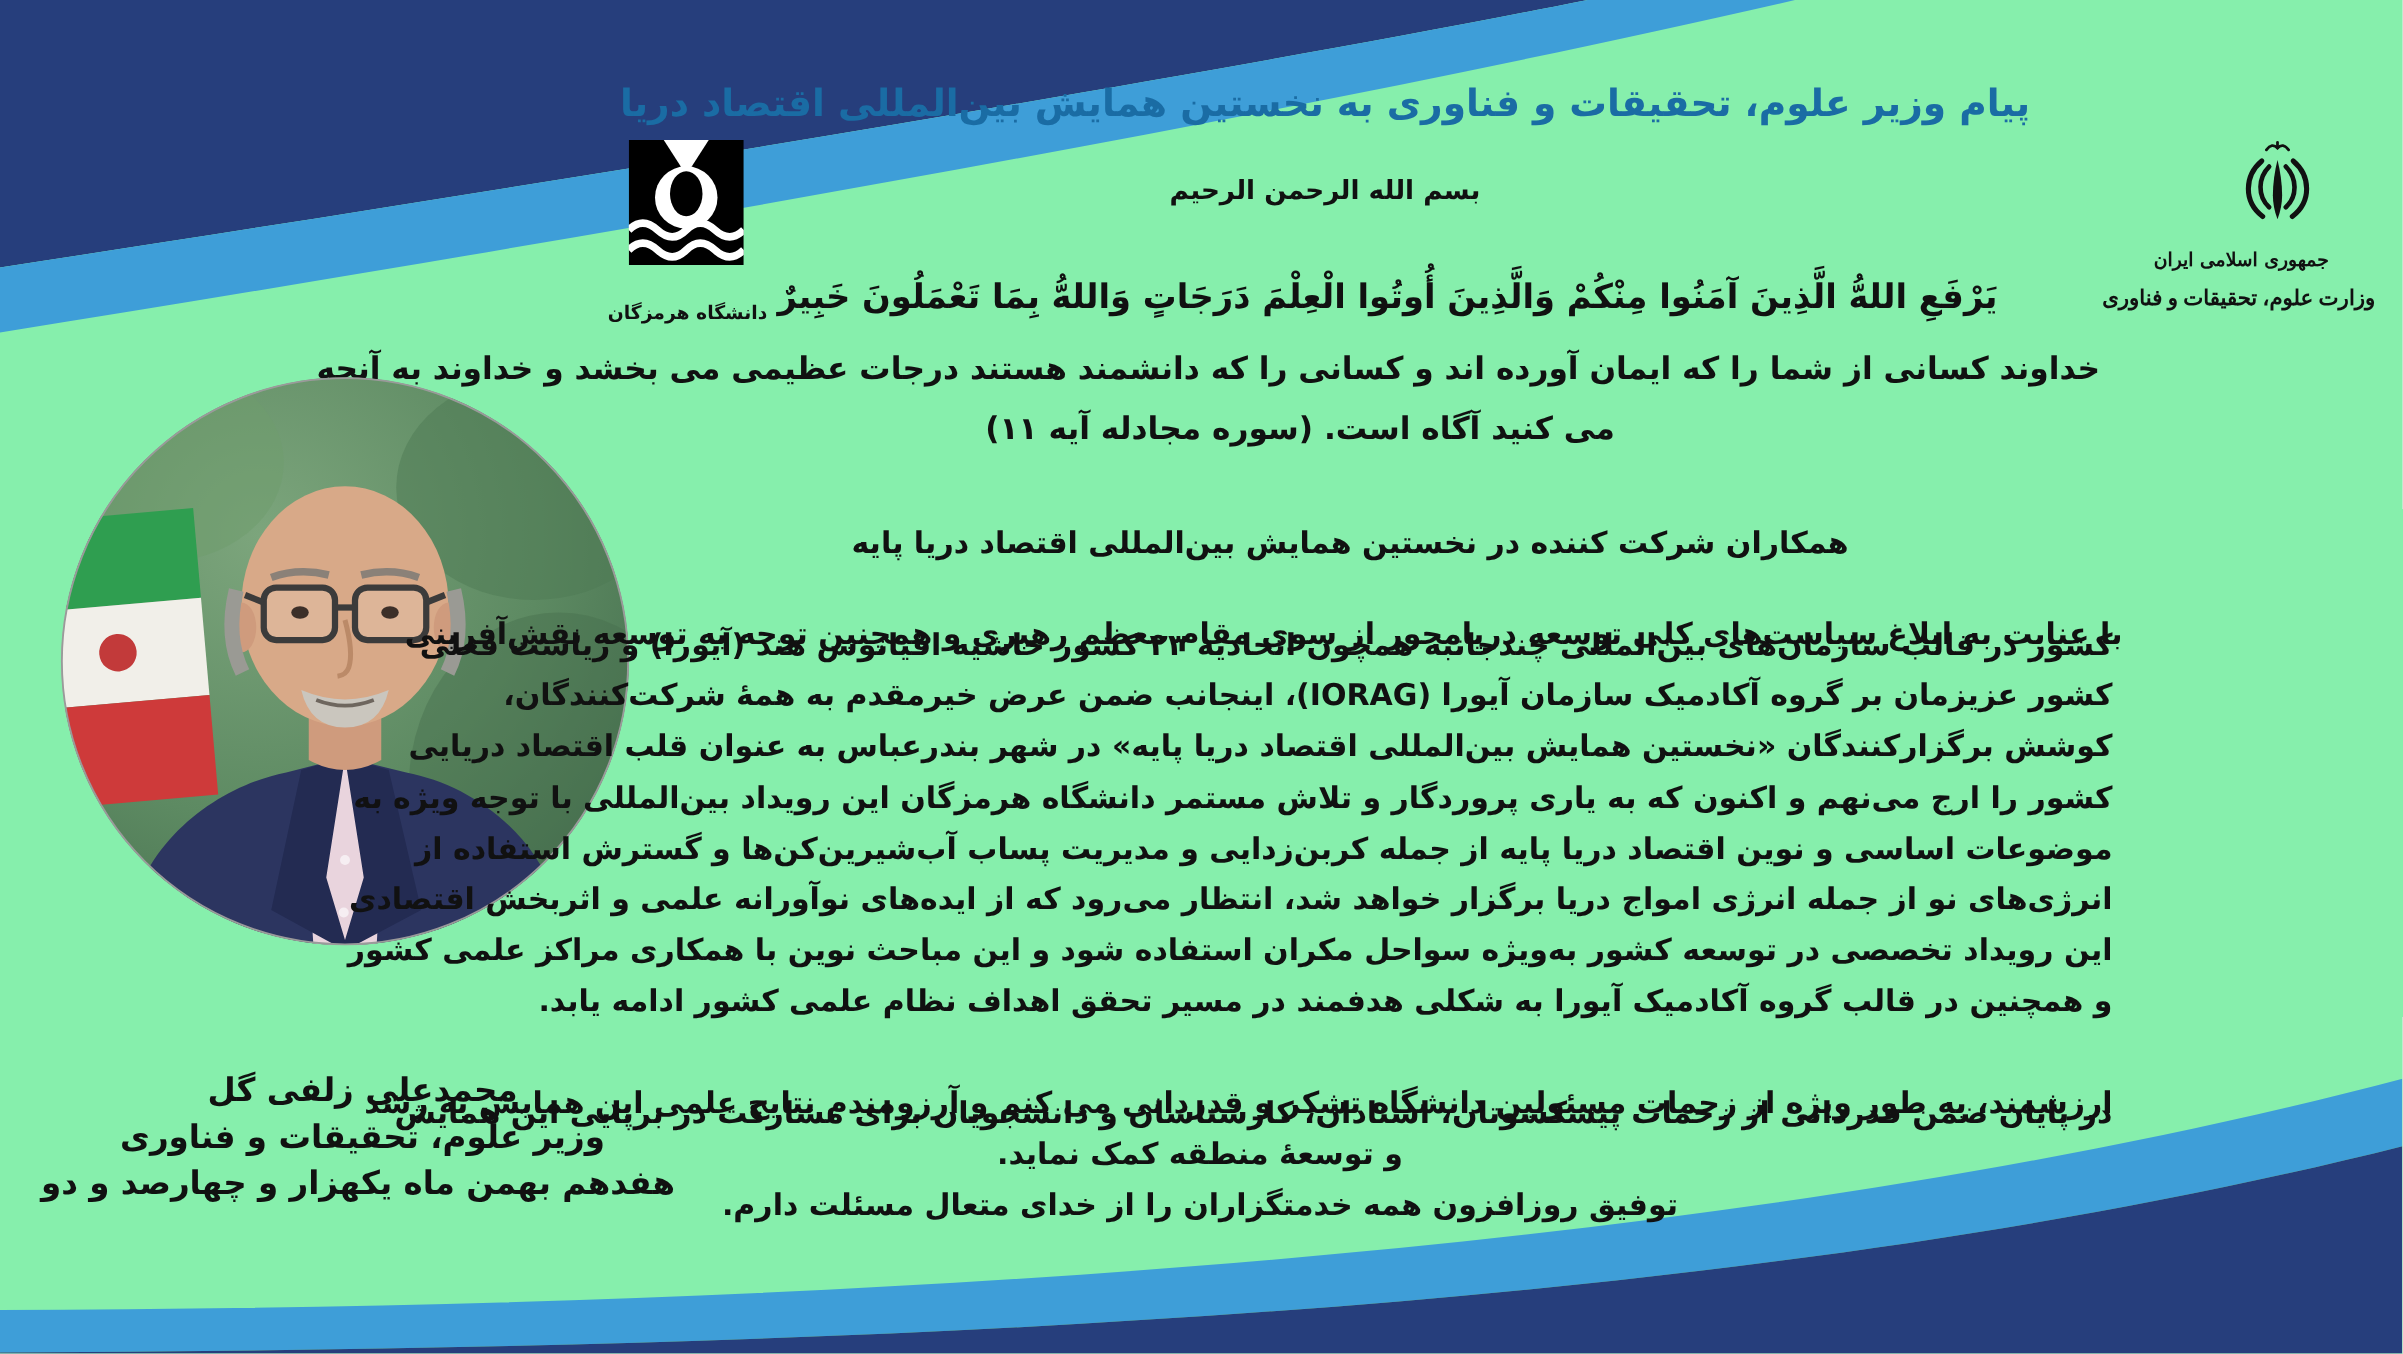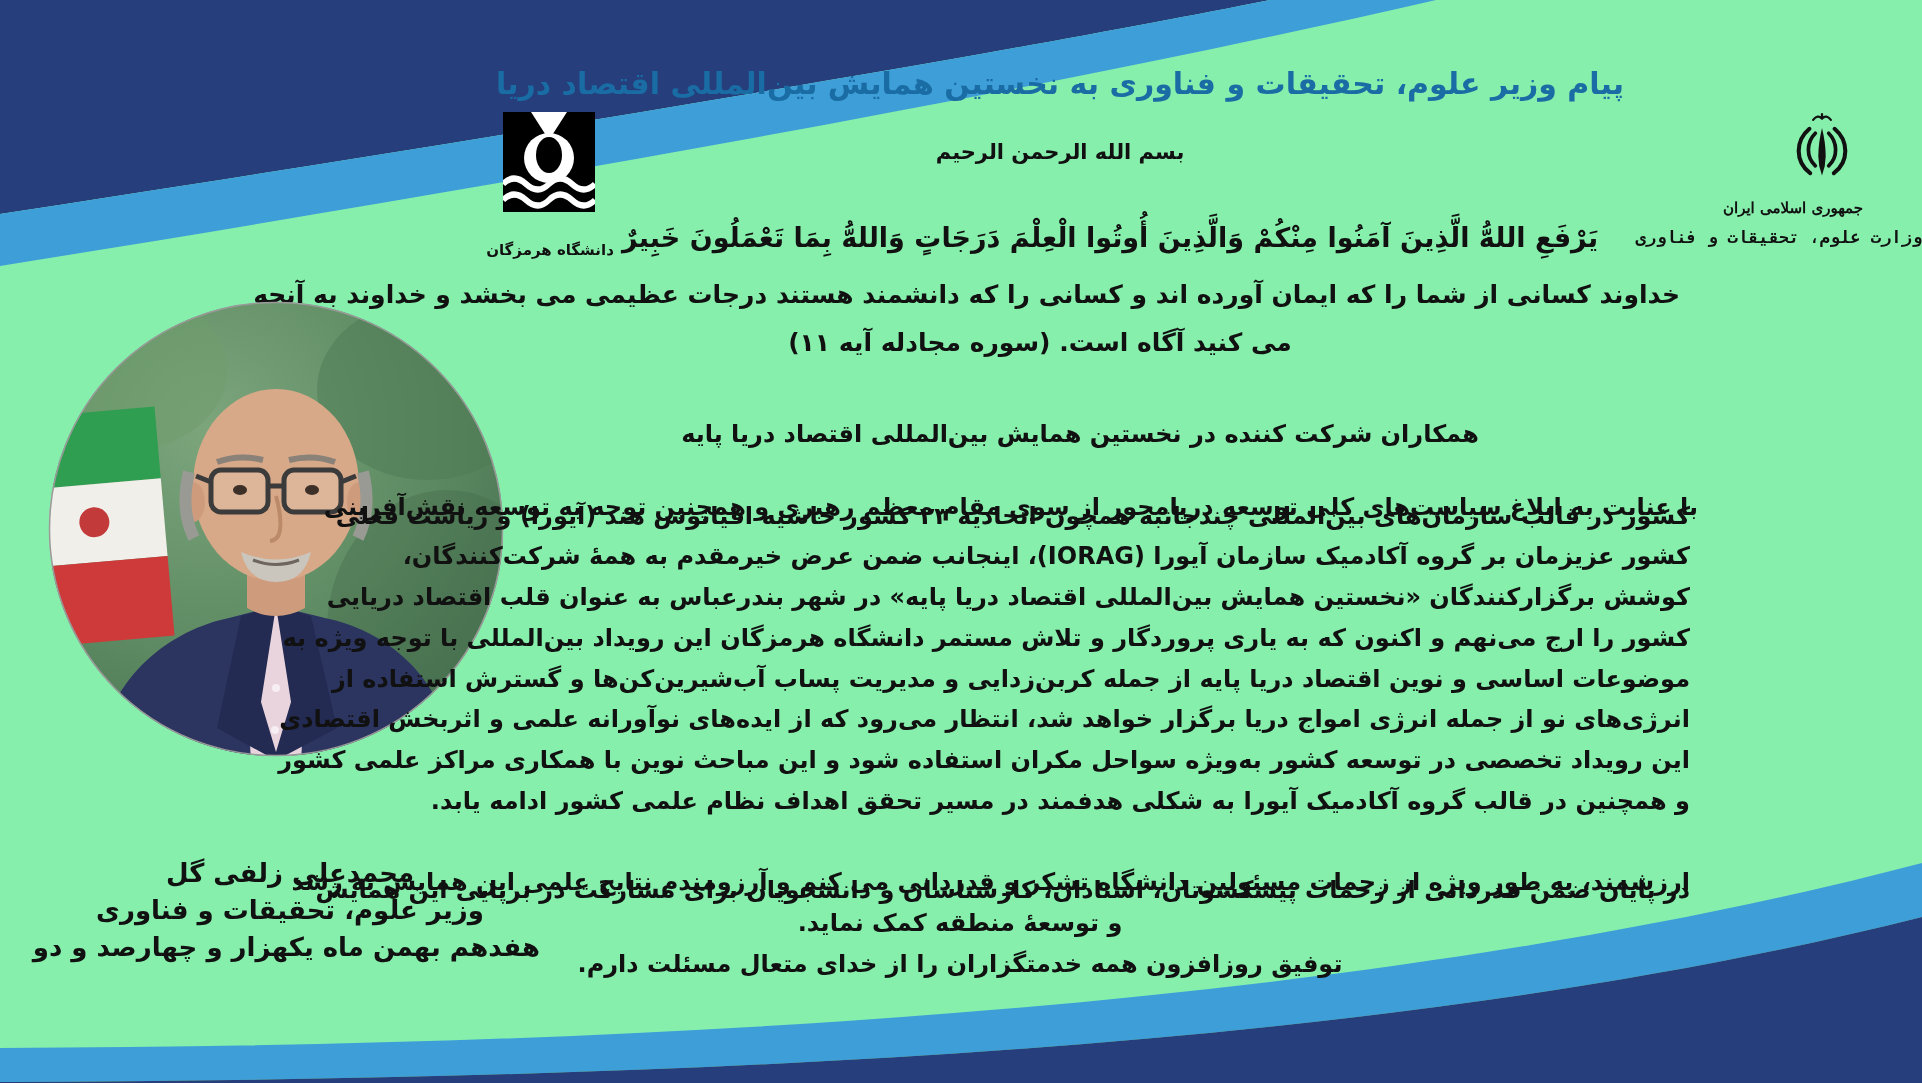--- a/index.html
+++ b/index.html
@@ -13,21 +13,21 @@
     font-weight:bold;color:#111;line-height:1.35;
   }
   .page-title{font-size:30px;color:#1a6ca4;}
   .bismillah{font-size:21px;}
   .verse{font-size:27px;}
   .translation{font-size:25px;}
   .bline{font-size:24px;}
   .sig-line{font-size:26px;}
   .logo-caption{font-size:15px;}
   .ministry-1{font-size:15px;font-family:"DejaVu Serif",serif;}
-  .ministry-2{font-size:17px;font-family:Liberation Mono, monospace;}
+  .ministry-2{font-size:17px;font-family:Liberation Serif, serif;}
   svg{display:block;}
 </style>
 </head>
 <body>
 
 <div class="canvas">
 
   <svg class="abs" style="left:0;top:0;" width="1922" height="290" viewBox="0 0 1922 290" aria-hidden="true">
     <path d="M0,0 H1270 C960,62 430,148 0,214 Z" fill="#263e7c"></path>
     <path d="M1270,0 H1436 C1010,98 460,192 0,266 V214 C430,148 960,62 1270,0 Z" fill="#3e9ed8"></path>

